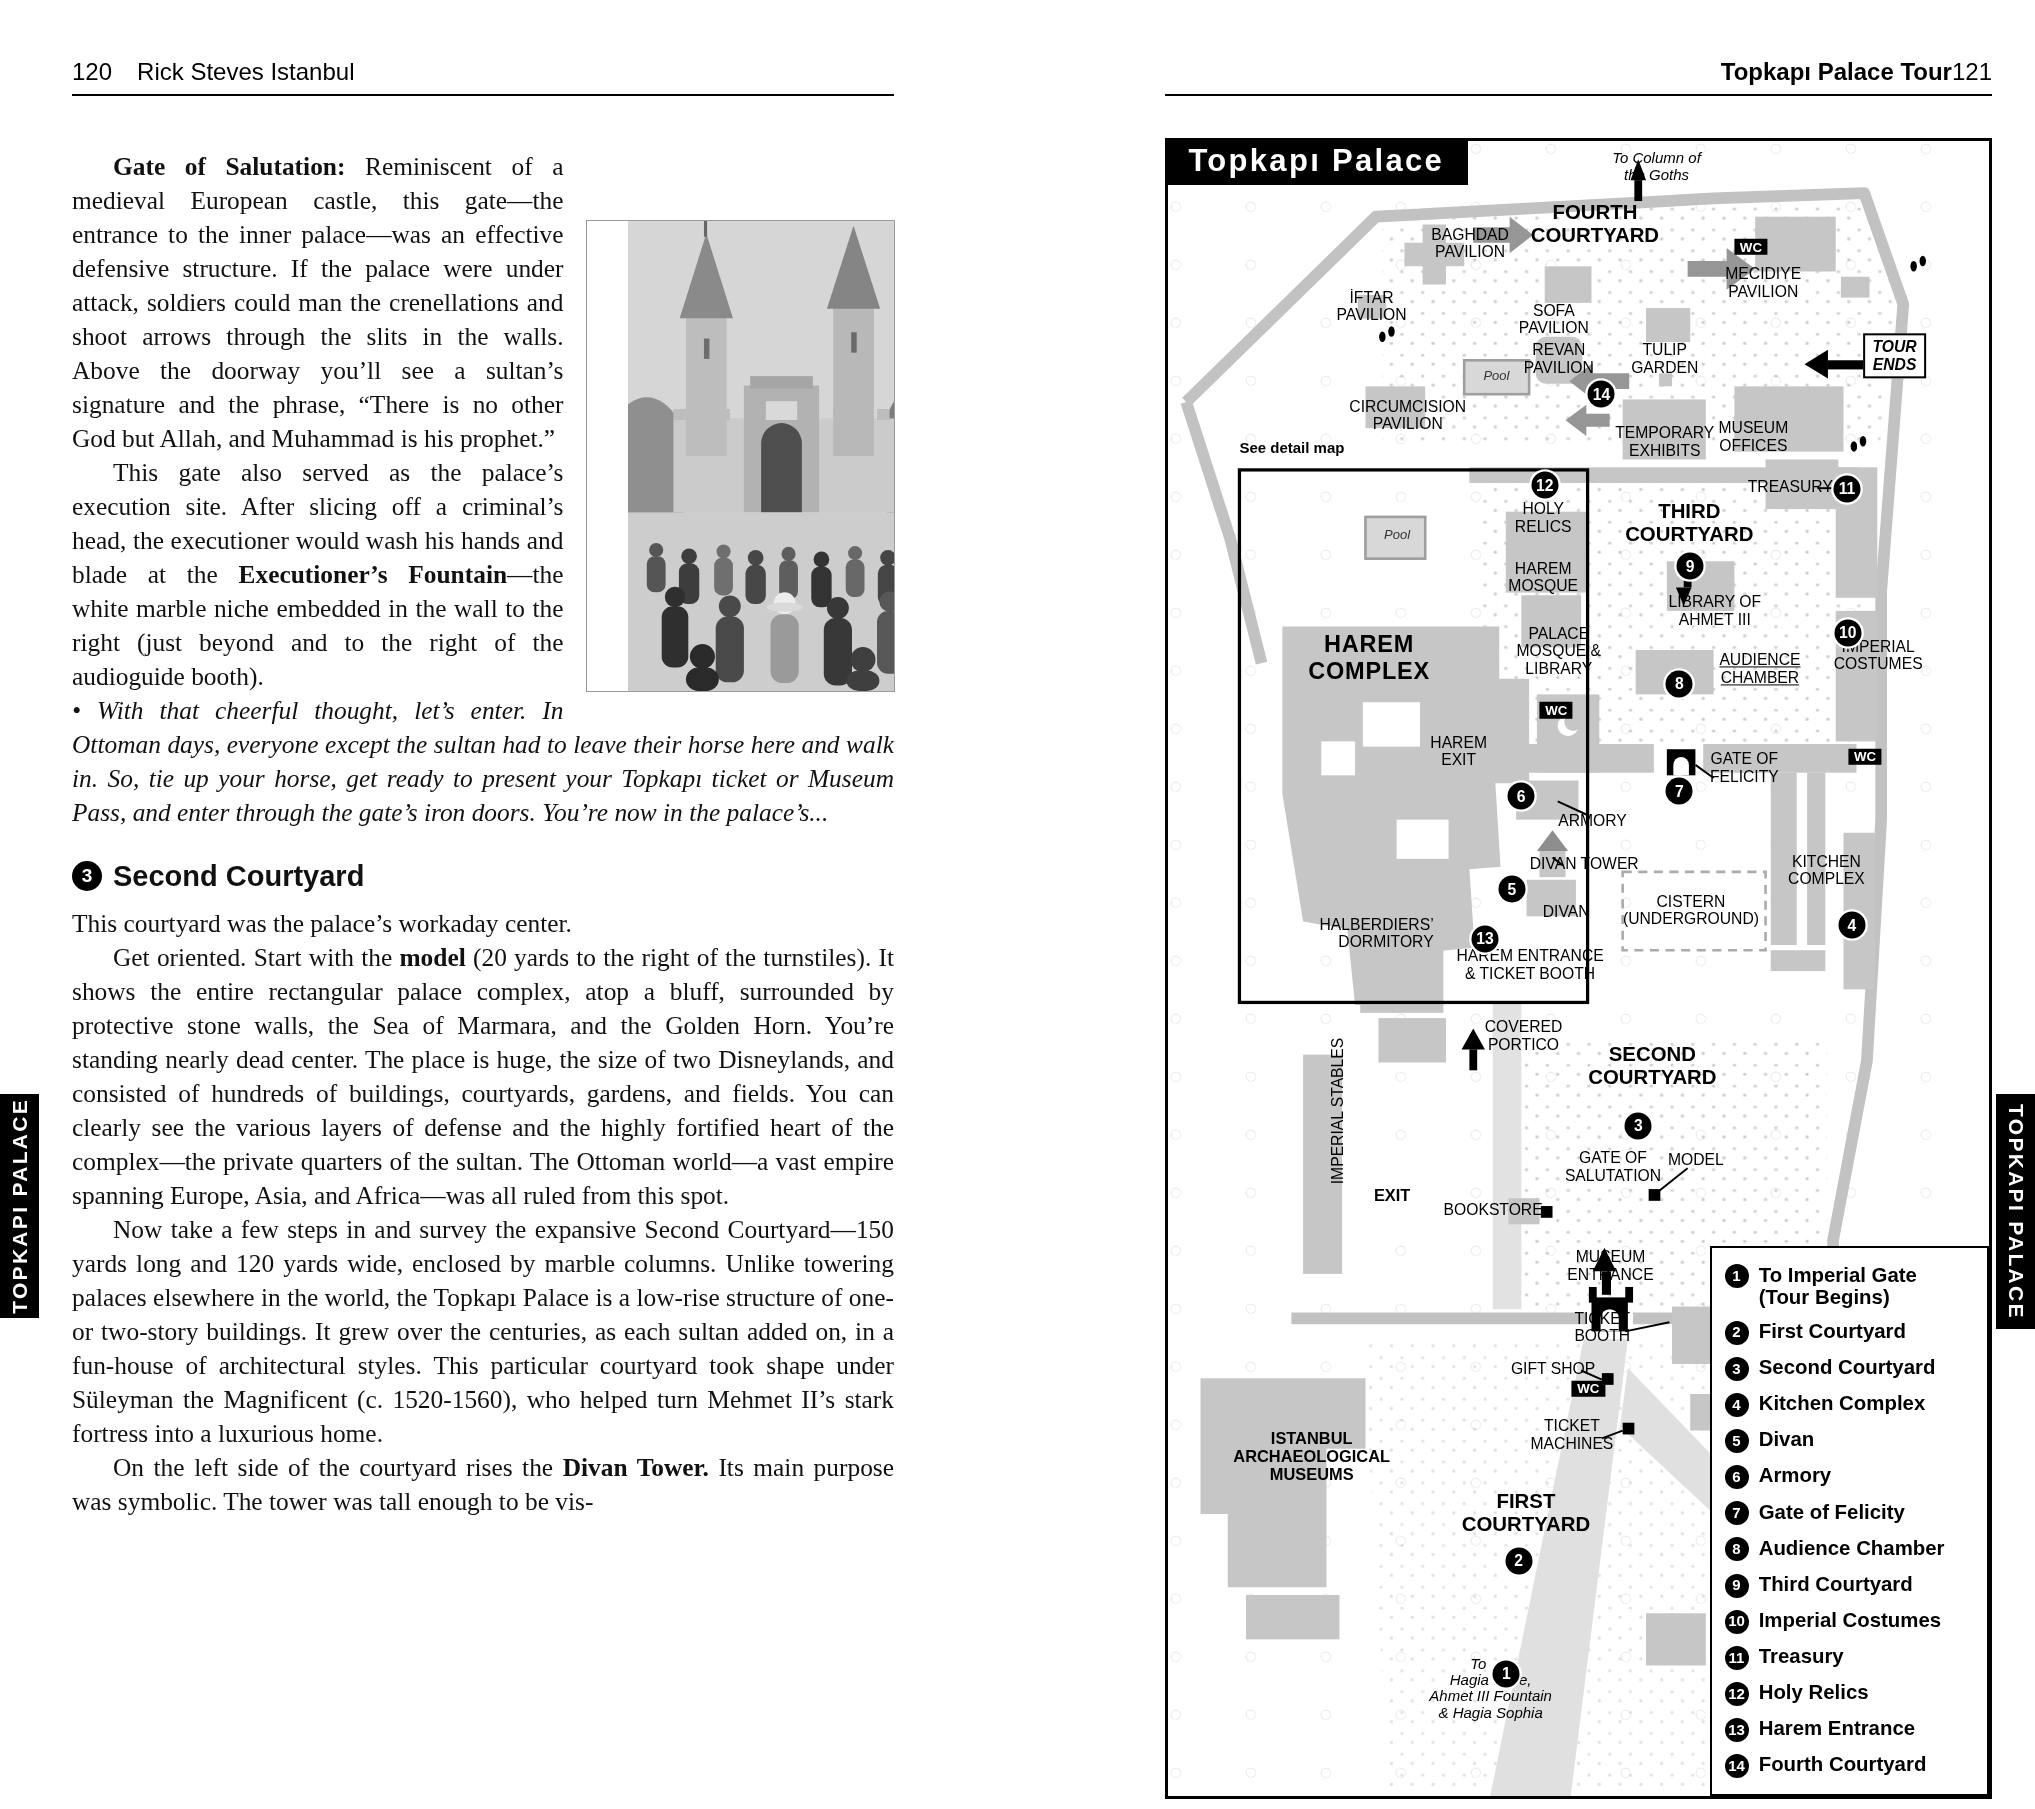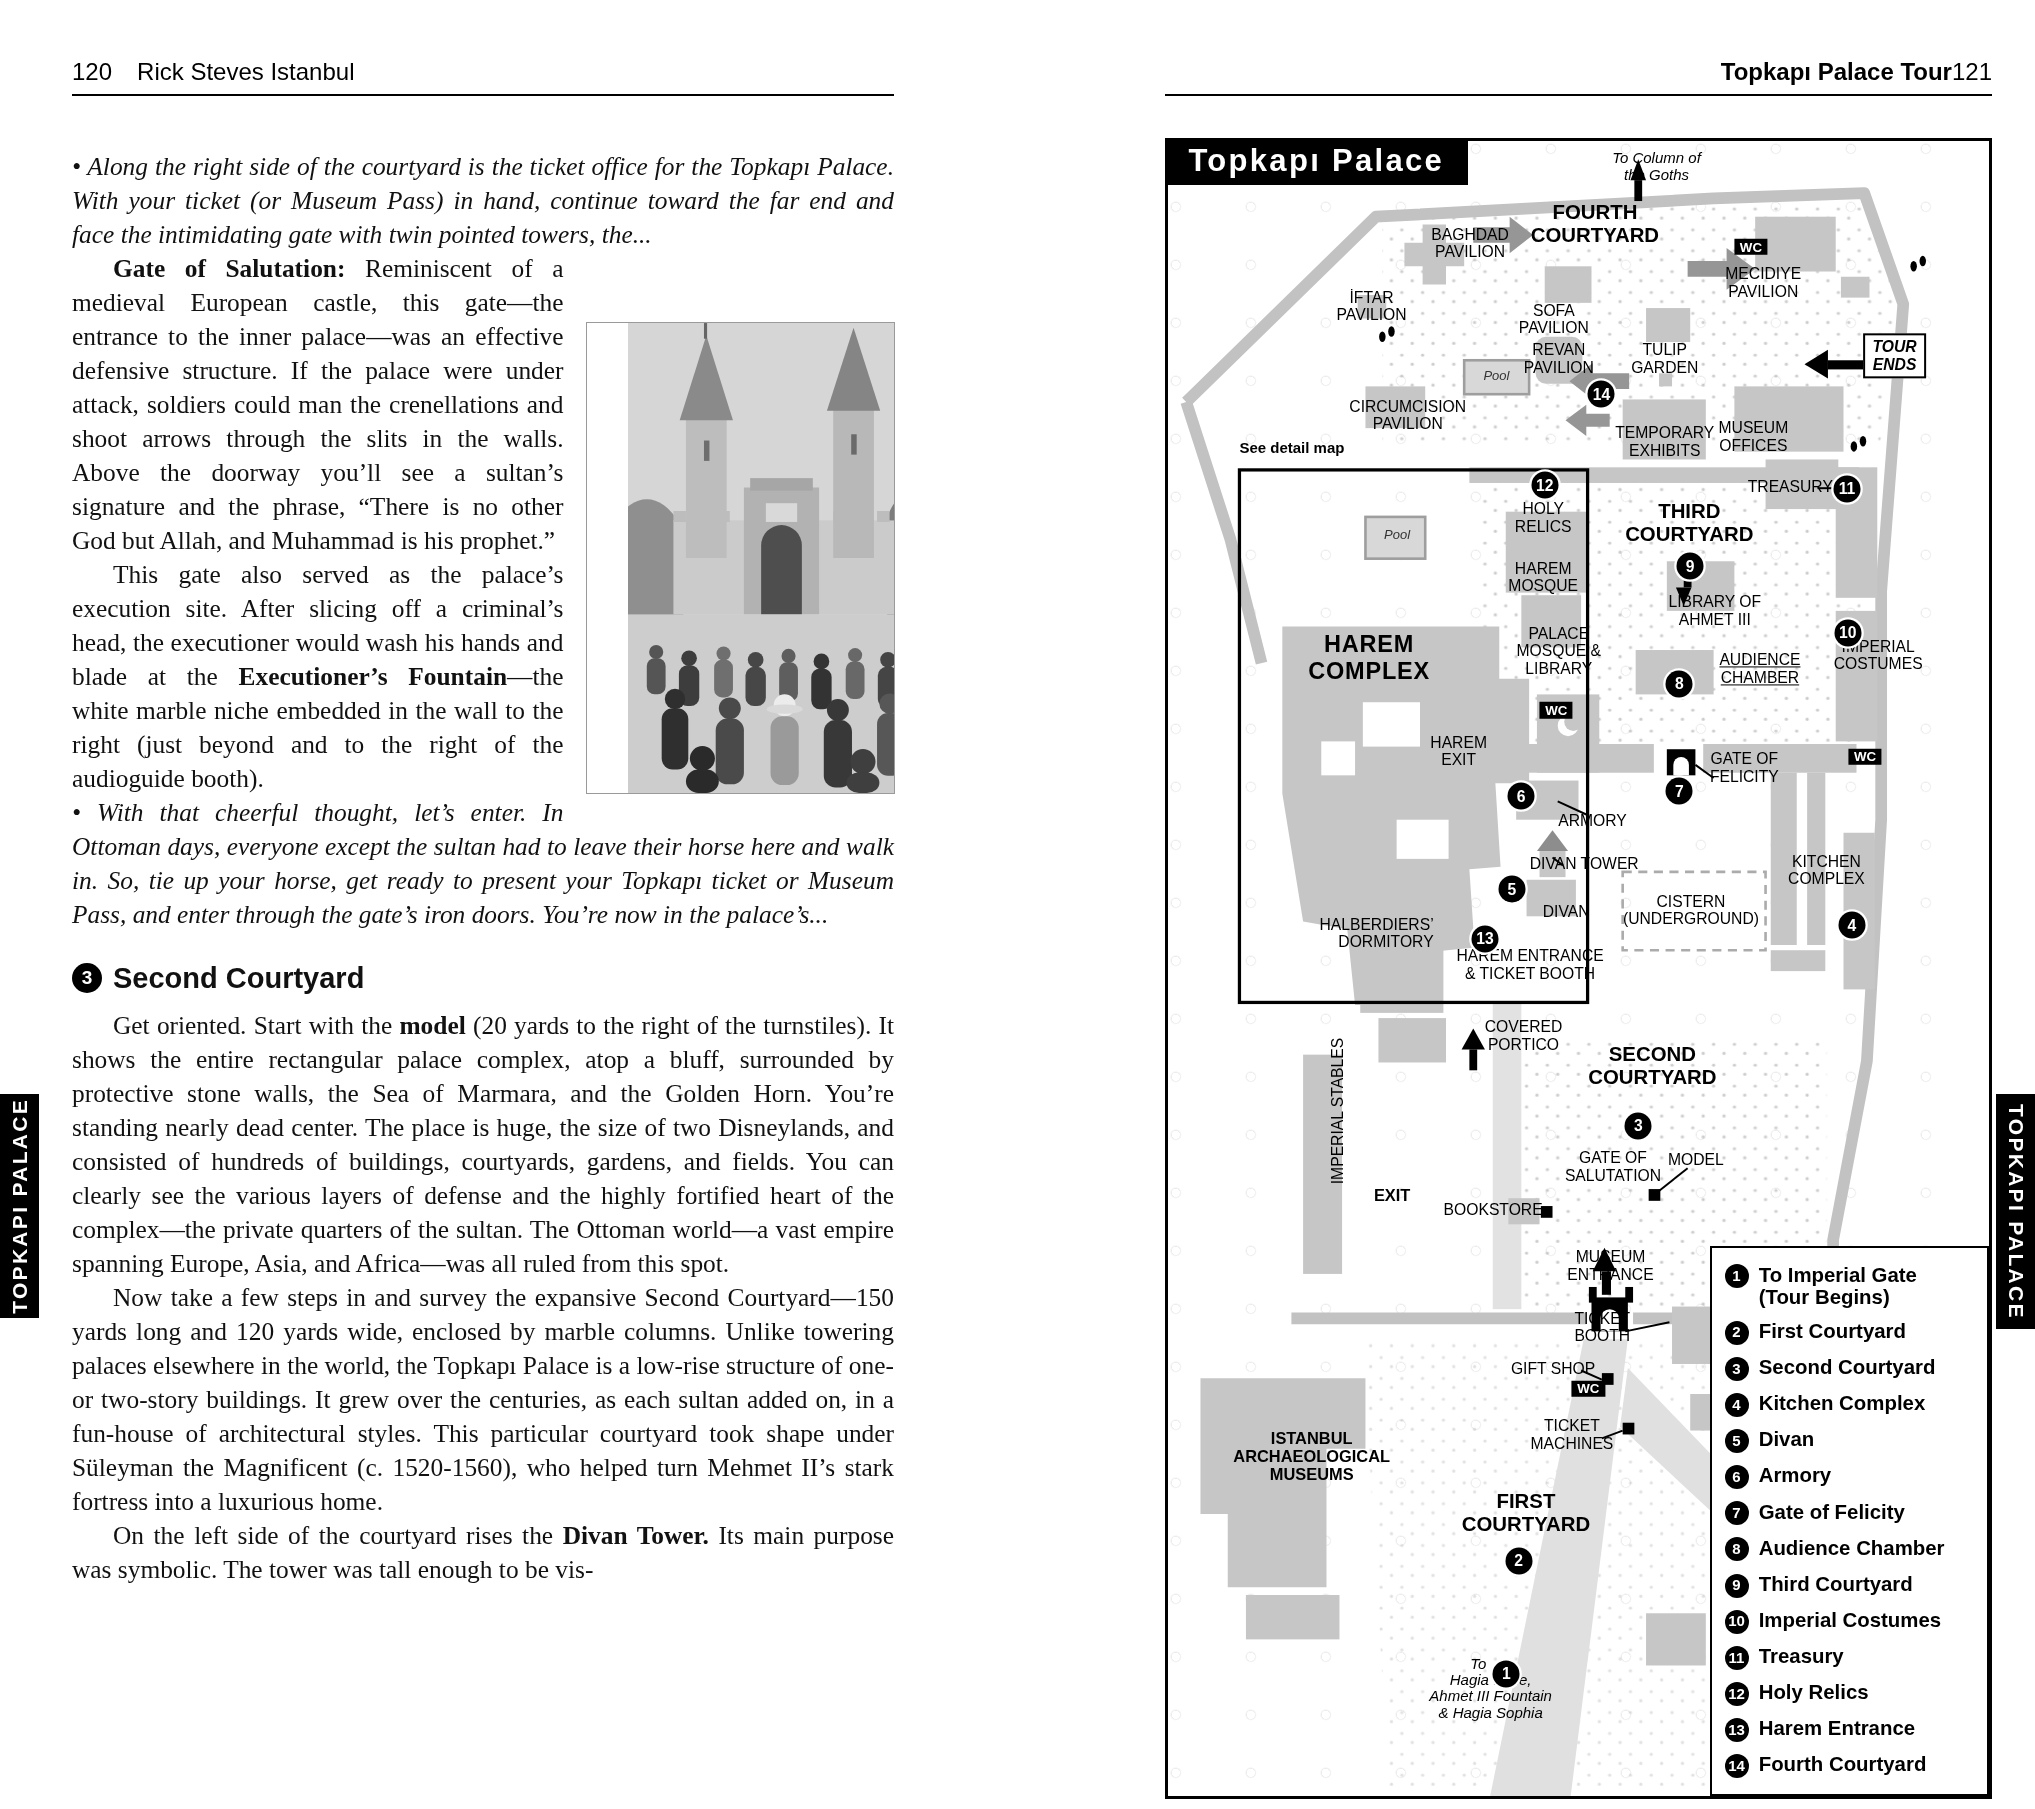--- a/index.html
+++ b/index.html
@@ -54,21 +54,20 @@
 </style>
 </head>
 <body>
 
 <div class="page-header header-left">
   <span>120</span>
   <span>Rick Steves Istanbul</span>
 </div>
 
 <div class="article">
-    <p class="para italic"><span>• Along the right side of the courtyard is the ticket office for the Topkapı Palace. With your ticket (or Museum Pass) in hand, continue toward the far end and face the intimidating gate with twin pointed towers, the...</span></p>
     <p class="para indent">
   <span class="photo-fig" style="display:block">
     <svg viewBox="0 0 392 600" width="307" height="470">
       <rect width="392" height="600" fill="#e0e0e0"></rect>
       <rect width="392" height="380" fill="#d6d6d6"></rect>
       <ellipse cx="24" cy="320" rx="56" ry="95" fill="#8f8f8f"></ellipse>
       <ellipse cx="370" cy="310" rx="50" ry="100" fill="#7d7d7d"></ellipse>
       <rect x="58" y="252" width="284" height="120" fill="#cbcbcb"></rect>
       <rect x="58" y="240" width="16" height="14" fill="#bdbdbd"></rect>
           <rect x="86" y="240" width="16" height="14" fill="#bdbdbd"></rect>
@@ -129,20 +128,21 @@
       </g>
     </svg>
   </span>
 <span class="b">Gate of Salutation: </span><span>Reminiscent of a medieval European castle, this gate—the entrance to the inner palace—was an effective defensive structure. If the palace were under attack, soldiers could man the crenellations and shoot arrows through the slits in the walls. Above the doorway you’ll see a sultan’s signature and the phrase, “There is no other God but Allah, and Muhammad is his prophet.”</span></p>
     <p class="para indent"><span>This gate also served as the palace’s execution site. After slicing off a criminal’s head, the executioner would wash his hands and blade at the </span><span class="b">Executioner’s Fountain</span><span>—the white marble niche embedded in the wall to the right (just beyond and to the right of the audioguide booth).</span></p>
     <p class="para italic"><span>• With that cheerful thought, let’s enter. In Ottoman days, everyone except the sultan had to leave their horse here and walk in. So, tie up your horse, get ready to present your Topkapı ticket or Museum Pass, and enter through the gate’s iron doors. You’re now in the palace’s...</span></p>
     <h2 class="section-heading">
       <span class="circle-num heading-num">3</span>
       <span>Second Courtyard</span>
     </h2>
+    <p class="para plain"><span>This courtyard was the palace’s workaday center.</span></p>
     <p class="para indent"><span>Get oriented. Start with the </span><span class="b">model</span><span> (20 yards to the right of the turnstiles). It shows the entire rectangular palace complex, atop a bluff, surrounded by protective stone walls, the Sea of Marmara, and the Golden Horn. You’re standing nearly dead center. The place is huge, the size of two Disneylands, and consisted of hundreds of buildings, courtyards, gardens, and fields. You can clearly see the various layers of defense and the highly fortified heart of the complex—the private quarters of the sultan. The Ottoman world—a vast empire spanning Europe, Asia, and Africa—was all ruled from this spot.</span></p>
     <p class="para indent"><span>Now take a few steps in and survey the expansive Second Courtyard—150 yards long and 120 yards wide, enclosed by marble columns. Unlike towering palaces elsewhere in the world, the Topkapı Palace is a low-rise structure of one- or two-story buildings. It grew over the centuries, as each sultan added on, in a fun-house of architectural styles. This particular courtyard took shape under Süleyman the Magnificent (c. 1520-1560), who helped turn Mehmet II’s stark fortress into a luxurious home.</span></p>
     <p class="para indent"><span>On the left side of the courtyard rises the </span><span class="b">Divan Tower.</span><span> Its main purpose was symbolic. The tower was tall enough to be vis-</span></p>
   </div>
 
 <div class="side-tab tab-left">
   <span class="vtext-up">TOPKAPI PALACE</span>
 </div>
 
 <div class="page-header header-right">

